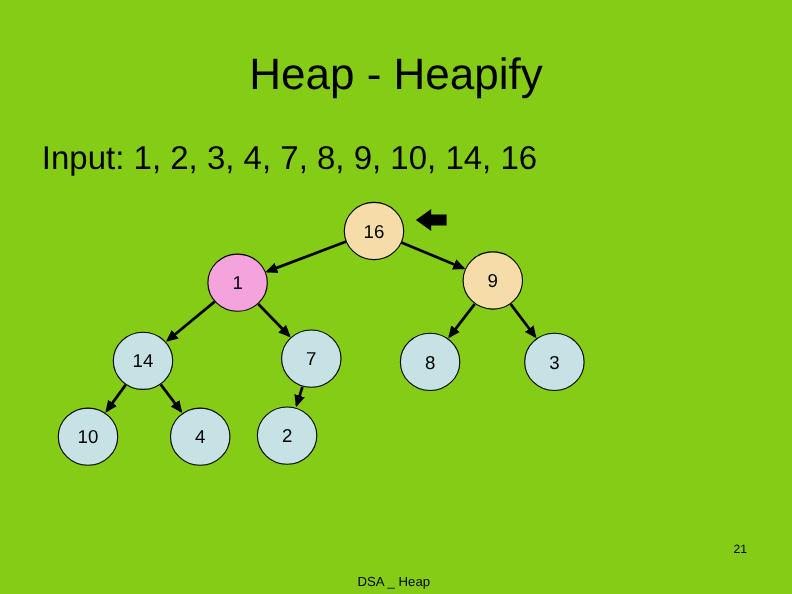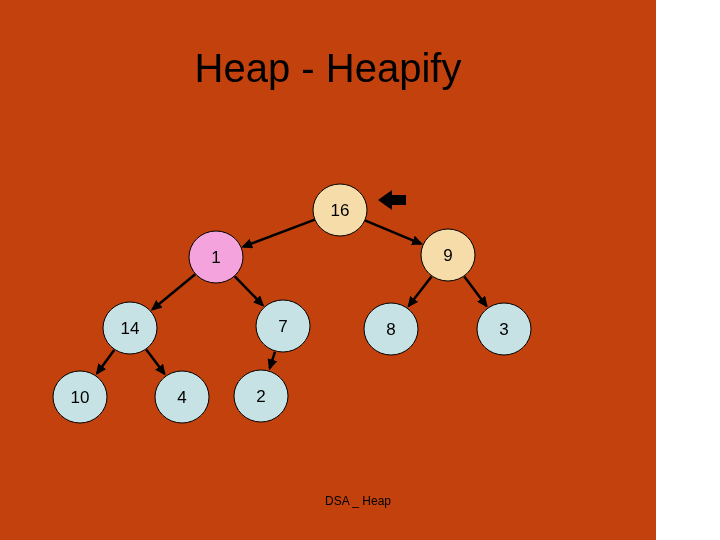--- a/index.html
+++ b/index.html
@@ -2,23 +2,23 @@
 <html><head>
 <meta charset="utf-8">
 <style>
   html, body {
     margin: 0;
     padding: 0;
     background: #ffffff;
   }
   .slide {
     position: relative;
-    width: 656px;
+    width: 720px;
     height: 540px;
-    background: #c2410c;
+    background: #84cc16;
     overflow: hidden;
     font-family: "Liberation Sans", sans-serif;
     color: #000000;
   }
   .title {
     position: absolute;
     left: 0;
     right: 0;
     top: 44px;
     margin: 0;
@@ -53,21 +53,21 @@
   .node-label {
     font-family: "Liberation Sans", sans-serif;
     font-size: 17px;
     fill: #000000;
     text-anchor: middle;
   }
   .footer-left {
     position: absolute;
     left: 278px;
     width: 160px;
-    top: 494px;
+    top: 522px;
     font-size: 12px;
     text-align: center;
     color: #000000;
   }
   .footer-page {
     position: absolute;
     left: 637px;
     width: 42px;
     top: 494px;
     font-size: 11px;
@@ -75,20 +75,21 @@
     color: #000000;
   }
 </style>
 </head>
 <body>
 
 <div class="slide">
 
   <h1 class="title">Heap - Heapify</h1>
 
+  <div class="input-line">Input: 1, 2, 3, 4, 7, 8, 9, 10, 14, 16</div>
 
   <svg class="tree" width="720" height="540" viewBox="0 0 720 540">
     <defs>
       <marker id="arrowhead" markerUnits="userSpaceOnUse" markerWidth="11" markerHeight="10" refX="9" refY="5" orient="auto">
         <polygon points="0,0 11,5 0,10" fill="#000000"></polygon>
       </marker>
     </defs>
     <g id="edges-layer">
         <line x1="314.8" y1="219.6" x2="243.1" y2="246.7" class="edge" stroke="#000000" marker-end="url(#arrowhead)"></line>
         <line x1="364.9" y1="220.4" x2="421.2" y2="243.8" class="edge" stroke="#000000" marker-end="url(#arrowhead)"></line>

